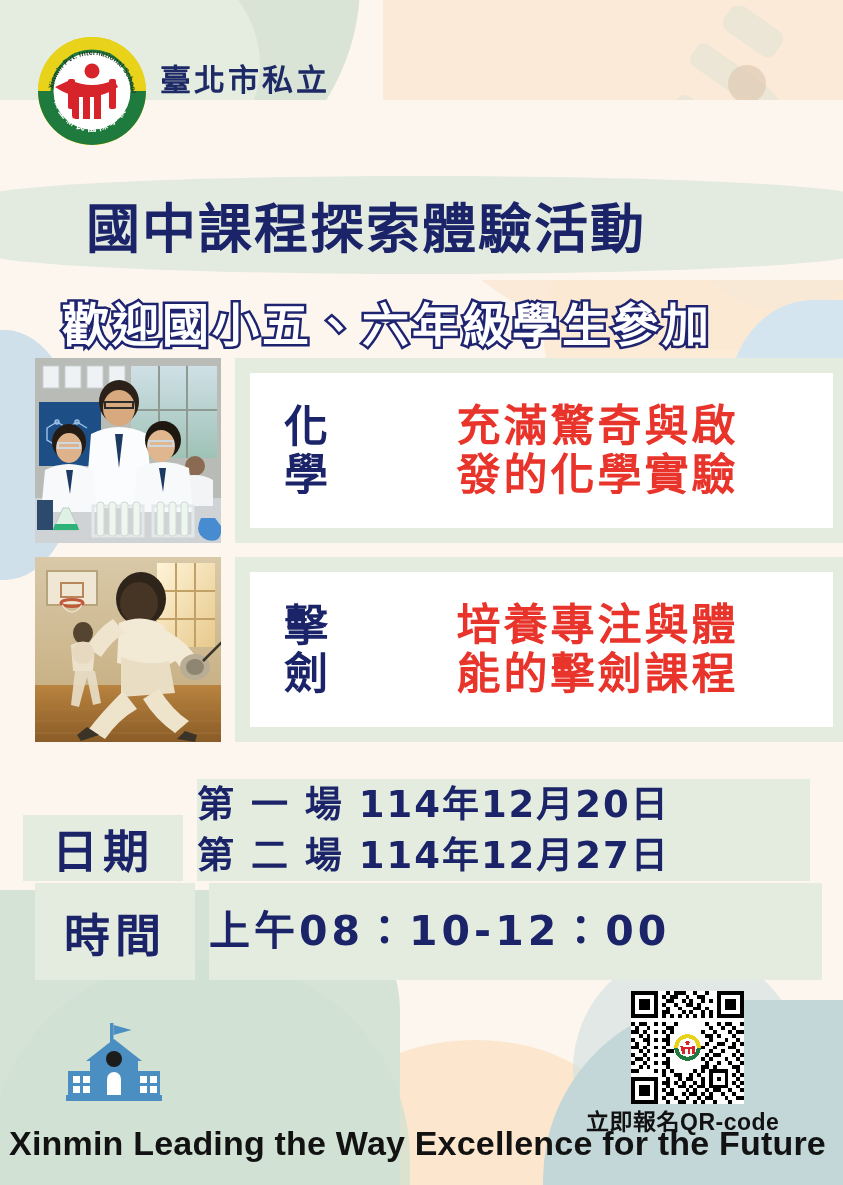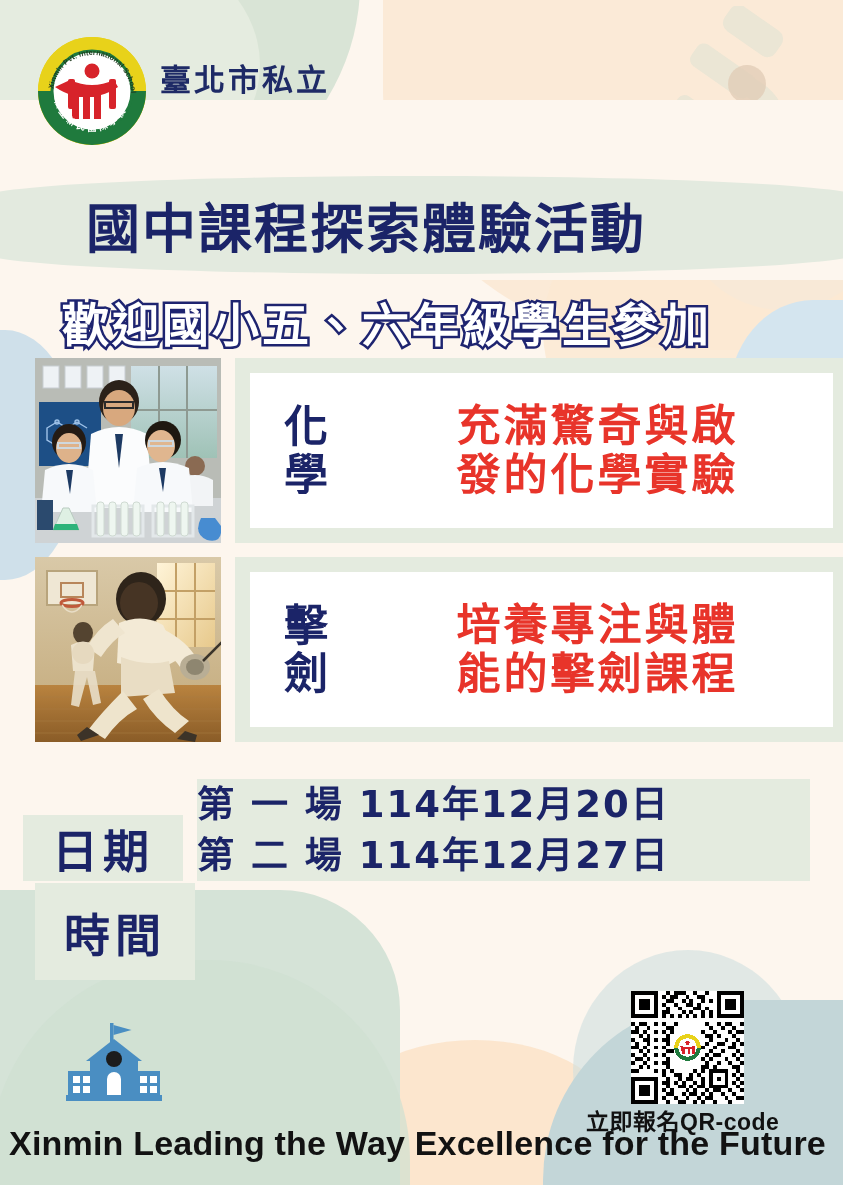--- a/index.html
+++ b/index.html
@@ -437,20 +437,23 @@
   <div class="info-row" style="left:23px;top:753px;height:128px;align-items:flex-end;">
     <div class="info-label">日期</div>
     <div class="info-value" style="width:613px;">
       <div class="vline">第 一 場  114年12月20日</div>
       <div class="vline">第 二 場  114年12月27日</div>
     </div>
   </div>
 
   <div class="info-row" style="left:35px;top:883px;height:97px;">
     <div class="info-label">時間</div>
+    <div class="info-value single" style="width:613px;">
+      <div class="vline">上午08：10-12：00</div>
+    </div>
   </div>
 
   <svg class="school-icon" viewBox="0 0 105 82">
     <g fill="#4a8ec2">
       <rect x="48" y="0" width="3.5" height="20"></rect>
       <path d="M51.5 2 l18 5 l-18 5 z"></path>
       <path d="M52 16 l28 22 l-56 0 z"></path>
       <rect x="28" y="38" width="48" height="34"></rect>
       <rect x="6" y="48" width="24" height="24"></rect>
       <rect x="74" y="48" width="24" height="24"></rect>

